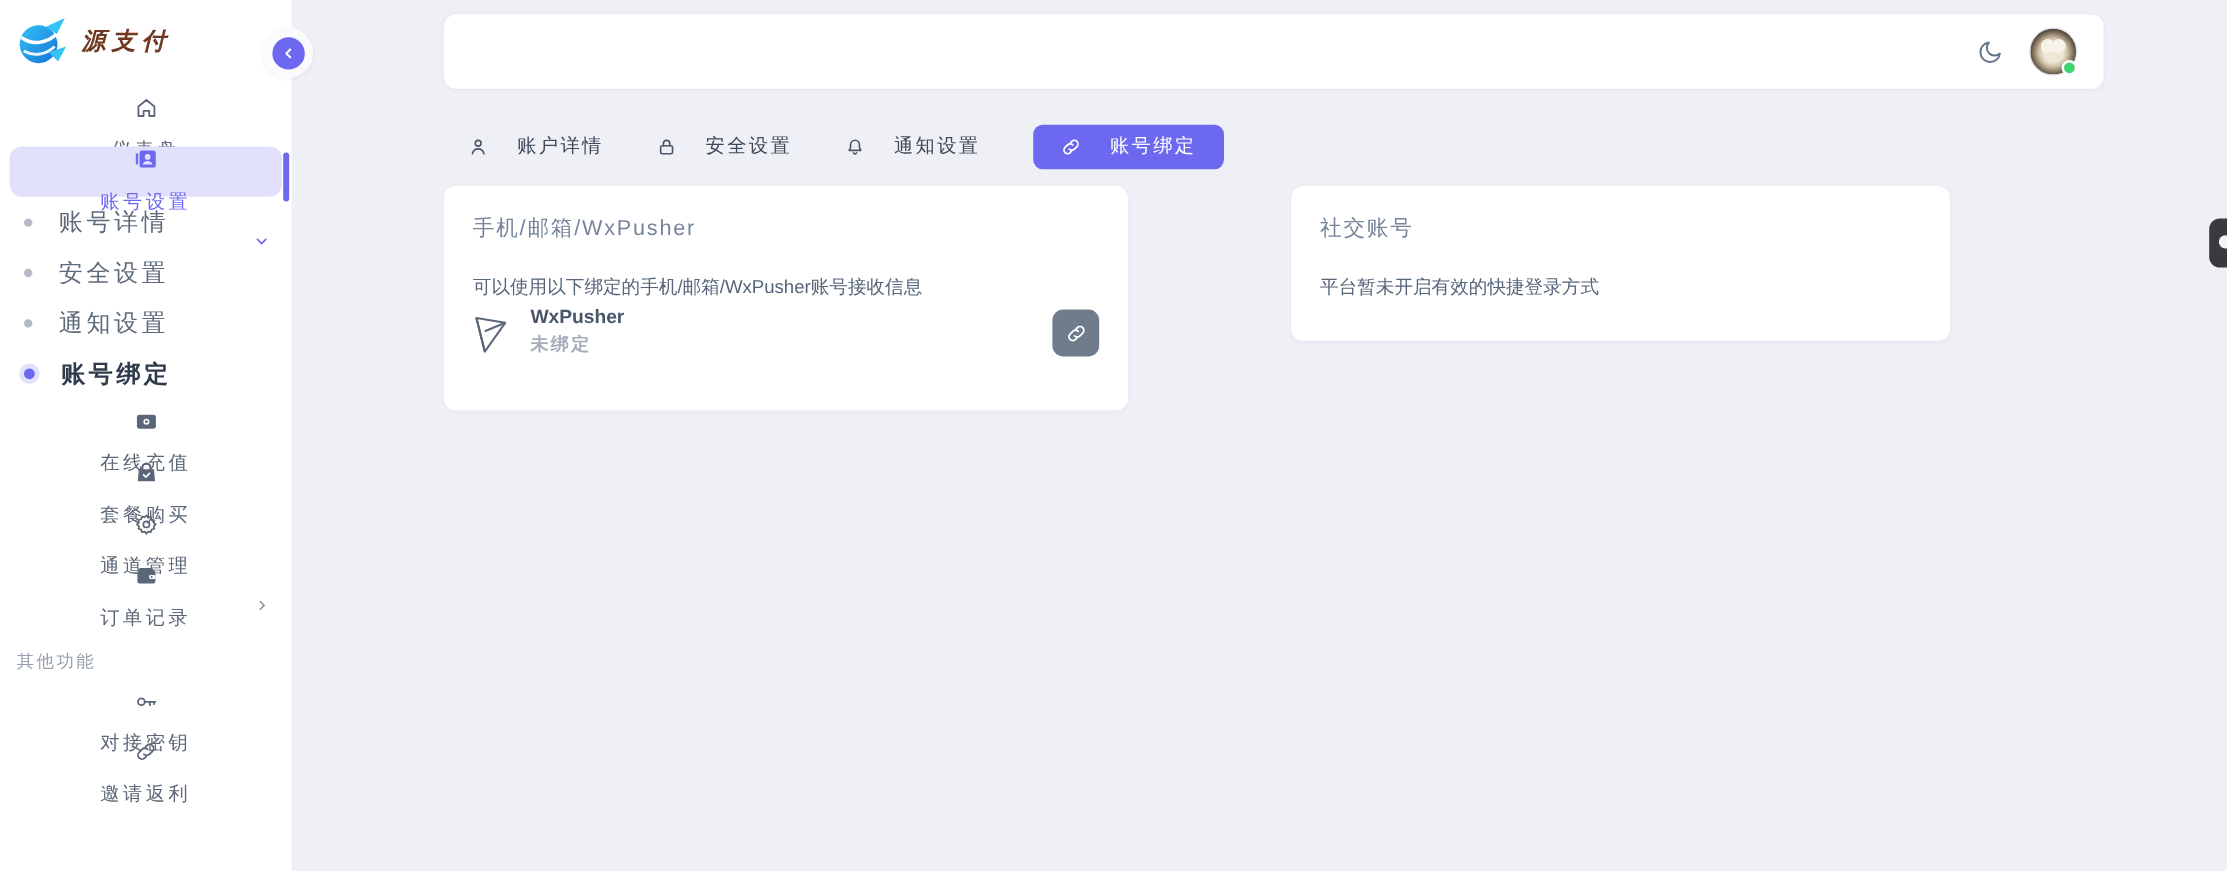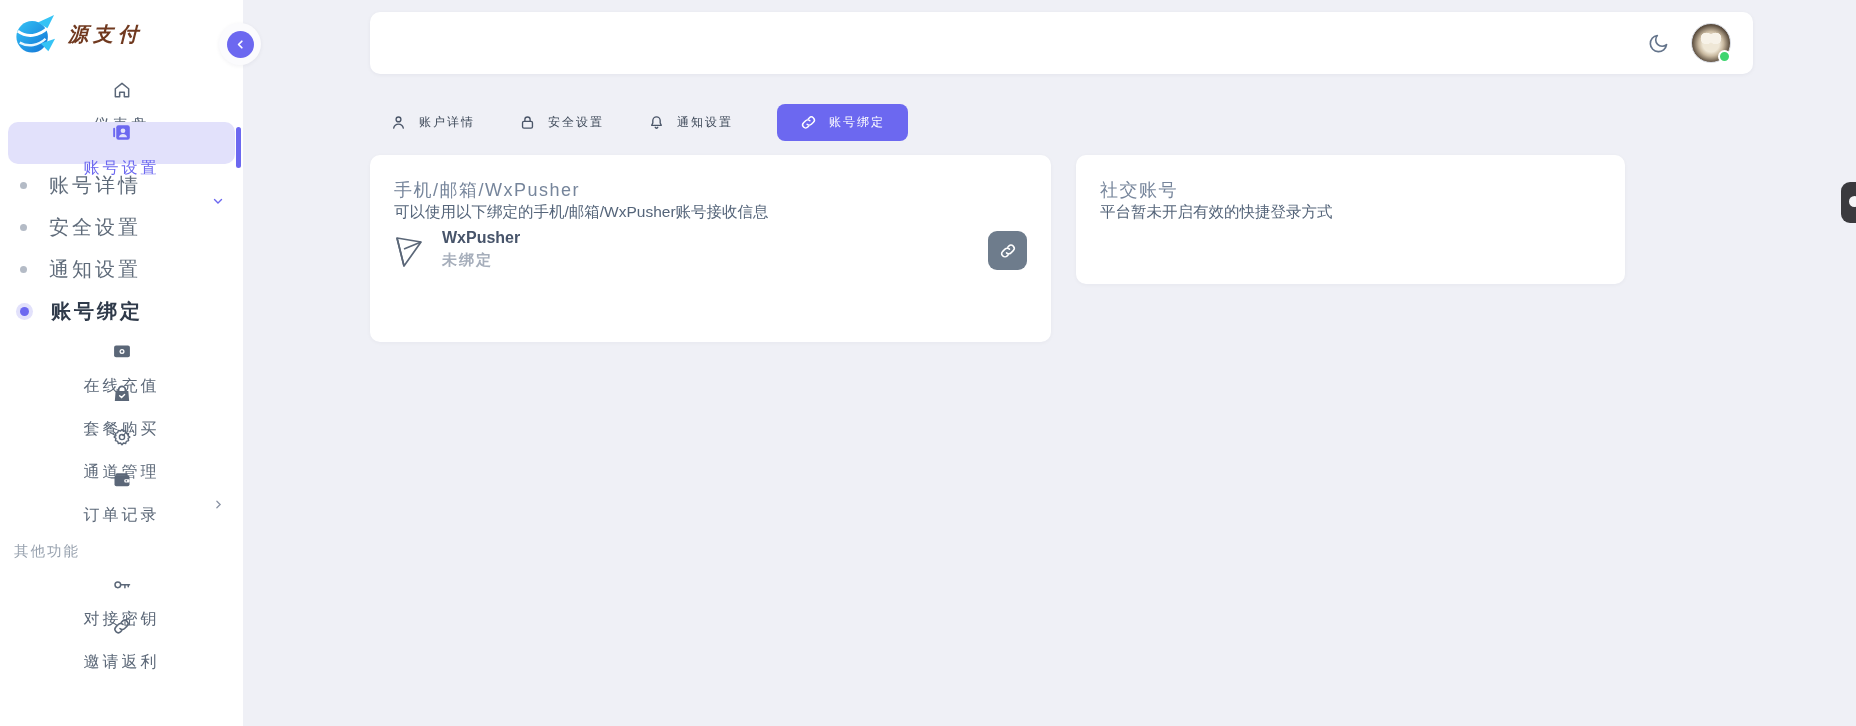--- a/index.html
+++ b/index.html
@@ -85,40 +85,40 @@
     position:absolute; right:-1px; bottom:-1px; width:13px; height:13px;
     border-radius:50%; background:#3fd56f; border:2.5px solid #fff;
   }
 
   
   .tabs {
     position:absolute; left:370px; top:103px; height:38px;
     display:flex; align-items:center; padding-left:20px; z-index:2;
   }
   .tab {
-    display:flex; align-items:center; gap:12px; margin-right:44px;
-    font-size:12px; letter-spacing:2px; color:#3d4858; cursor:pointer;
+    display:flex; align-items:center; gap:24px; margin-right:44px;
+    font-size:16px; letter-spacing:2px; color:#3d4858; cursor:pointer;
     background:none; border:none; font-family:inherit;justify-content:flex-end;
   }
   .tab .ti { display:flex; color:#4a5568; }
   .tab.active {
     background:#6c68f0; color:#fff; border-radius:8px;
     height:37px; padding:0 23px; margin-right:0;
   }
   .tab.active .ti { color:#fff; }
 
   
   .card {
     position:absolute; background:#fff; border-radius:10px;
     box-shadow:0 1px 4px rgba(24,28,50,.04); padding:23px 24px; z-index:1;
   }
-  .card-binding { left:370px; top:155px; width:681px; height:187px; }
+  .card-binding { left:370px; top:155px; width:570px; height:187px; }
   .card-social  { left:1076px; top:155px; width:549px; height:129px; }
   .card-title { font-size:18px; letter-spacing:1.5px; color:#76859b; }
-  .card-desc  { font-size:15.5px; color:#55657a; }
+  .card-desc  { margin-top:27px; font-size:15.5px; color:#55657a; }
   .bind-row { margin-top:6px; display:flex; align-items:flex-end;font-weight:bold; }
   .bind-ico { width:34px; height:36px; color:#5b6778; margin-right:14px; display:flex; align-items:center; }
   .bind-name { font-size:16px; color:#47546a; }
   .bind-status { font-size:15px; letter-spacing:2px; color:#a6aebb; margin-top:4px; }
   .bind-btn {
     margin-left:auto; width:39px; height:39px; border-radius:9px; border:none;
     background:#6e7c8c; color:#fff; display:flex; align-items:center; justify-content:center;
     cursor:pointer;
   }
 

